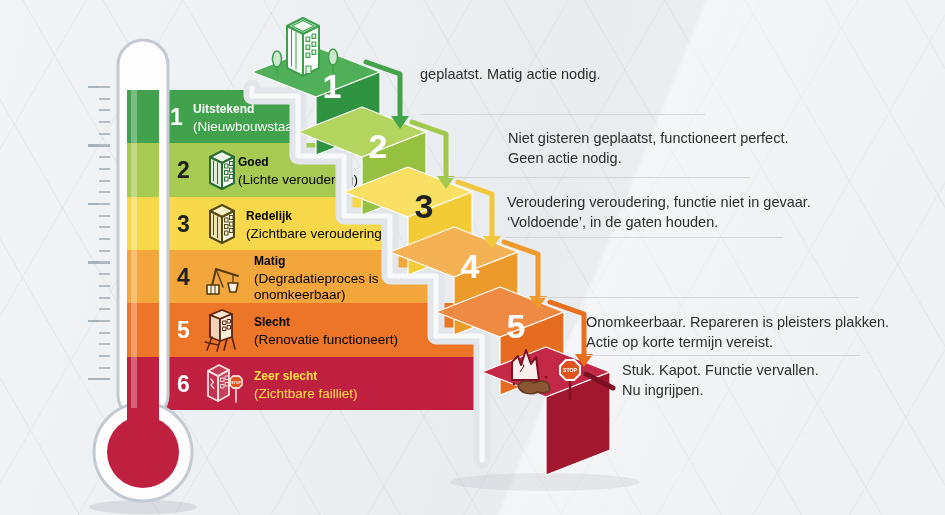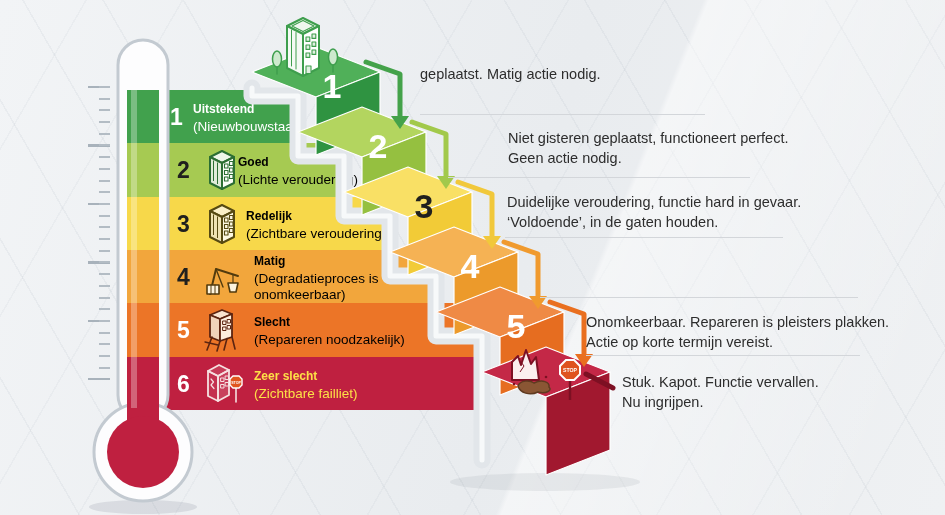--- a/index.html
+++ b/index.html
@@ -129,21 +129,21 @@
         <rect x="25.5" y="18.5" width="3" height="3.5" fill="none" stroke-width="1"></rect>
         <line x1="10" y1="30" x2="5" y2="43" stroke-width="1.6" fill="none"></line>
         <line x1="18" y1="34" x2="15" y2="44" stroke-width="1.6" fill="none"></line>
         <line x1="25" y1="31.5" x2="22" y2="43" stroke-width="1.6" fill="none"></line>
         <line x1="30" y1="30" x2="33" y2="42" stroke-width="1.6" fill="none"></line>
         <line x1="3" y1="35" x2="16" y2="38" stroke-width="1.4" fill="none"></line>
       </g>
     </svg>
     <div class="text">
       <div class="title">Slecht</div>
-      <div class="subtitle">(Repareren noodzakelijk)</div>
+      <div class="subtitle">(Renovatie functioneert)</div>
     </div>
   </div>
 
   <div class="band b6" style="top: 357px; height: 53px; width: 340px; background: rgb(191, 32, 64);">
     <span class="num">6</span>
     <svg class="icon" width="46" height="46" viewBox="0 0 46 46">
       <g stroke="#f6e0e0" stroke-linejoin="round" stroke-linecap="round">
         <polygon points="6,10 17,4 27,9 16,15" fill="rgba(255,255,255,0.12)" stroke-width="1.8"></polygon>
         <polygon points="6,10 16,15 16,40 6,35" fill="rgba(255,255,255,0.08)" stroke-width="1.8"></polygon>
         <polygon points="16,15 27,9 27,34 16,40" fill="rgba(255,255,255,0.15)" stroke-width="1.8"></polygon>
@@ -284,30 +284,30 @@
   </div>
   <div class="divider" style="left:420px;top:114px;width:285px;"></div>
 
   <div class="desc" style="left:464px;top:128px;margin-left:44px;">
     <div>Niet gisteren geplaatst, functioneert perfect.</div>
     <div>Geen actie nodig.</div>
   </div>
   <div class="divider" style="left:448px;top:177px;width:302px;"></div>
 
   <div class="desc" style="left:507px;top:192px;">
-    <div>Duidelijke veroudering, functie hard in gevaar.</div>
+    <div>Veroudering veroudering, functie niet in gevaar.</div>
     <div>‘Voldoende’, in de gaten houden.</div>
   </div>
   <div class="divider" style="left:505px;top:237px;width:278px;"></div>
 
   <div class="divider" style="left:540px;top:297px;width:318px;"></div>
 
   <div class="desc" style="left:586px;top:312px;">
     <div>Onomkeerbaar. Repareren is pleisters plakken.</div>
     <div>Actie op korte termijn vereist.</div>
   </div>
   <div class="divider" style="left:586px;top:355px;width:274px;"></div>
 
-  <div class="desc" style="left:622px;top:372px;">
+  <div class="desc" style="left:622px;top:360px;">
     <div>Stuk. Kapot. Functie vervallen.</div>
     <div>Nu ingrijpen.</div>
   </div>
 </div>
 
 </body></html>

